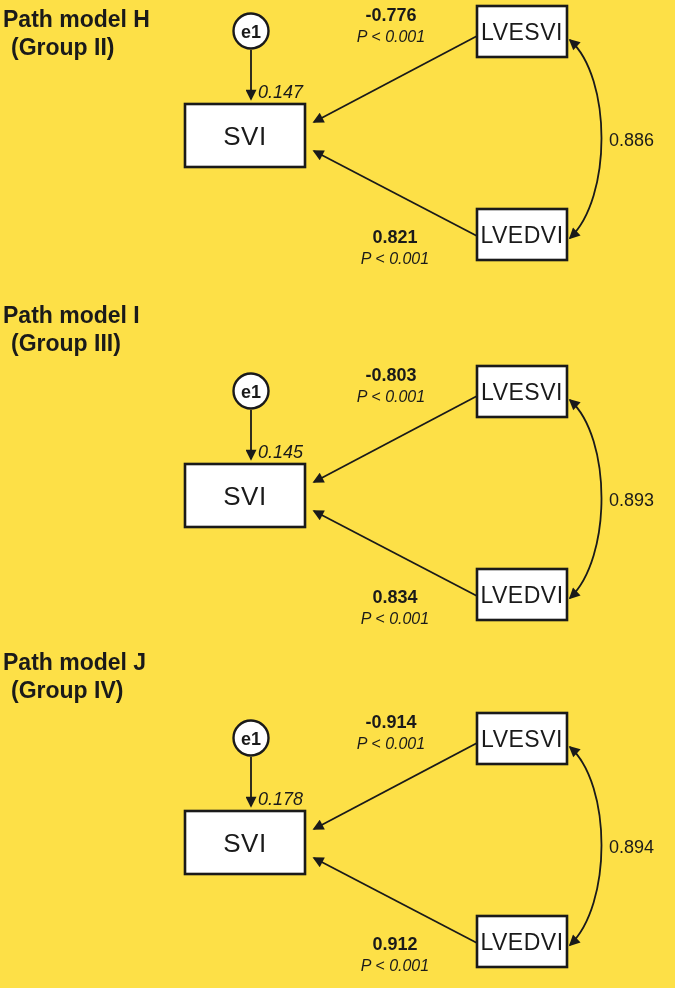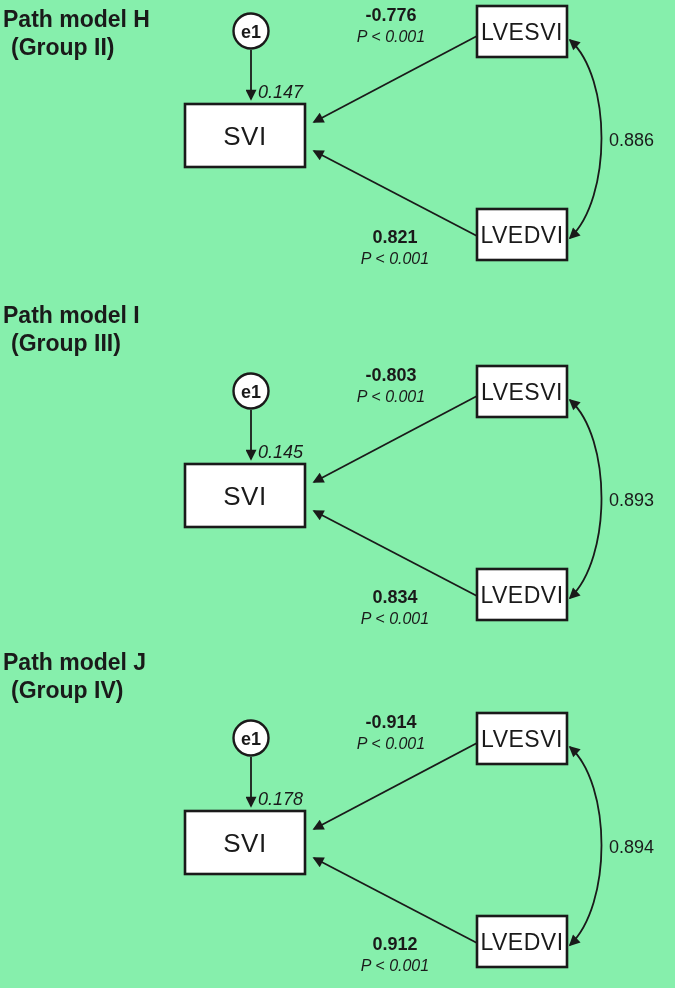--- a/index.html
+++ b/index.html
@@ -1,16 +1,16 @@
 <!DOCTYPE html>
 <html><head>
 <meta charset="utf-8">
 <style>
   html,body{margin:0;padding:0;background:#ffffff;}
-  .figure{width:675px;height:988px;position:relative;background:#86efac;overflow:hidden;}
+  .figure{width:675px;height:988px;position:relative;background:#fde047;overflow:hidden;}
   svg{display:block;}
   text{font-family:"Liberation Sans","DejaVu Sans",sans-serif;fill:#1a1a1a;}
   .fig-title{font-size:23px;font-weight:700;}
   .box-label{font-size:23px;letter-spacing:.5px;}
   .svi-size{font-size:26px;}
   .coef{font-size:18px;font-weight:700;}
   .pval{font-size:16px;font-style:italic;}
   .corr{font-size:18px;}
   .variance{font-size:18px;font-style:italic;}
   .e-label{font-size:18px;font-weight:700;}

